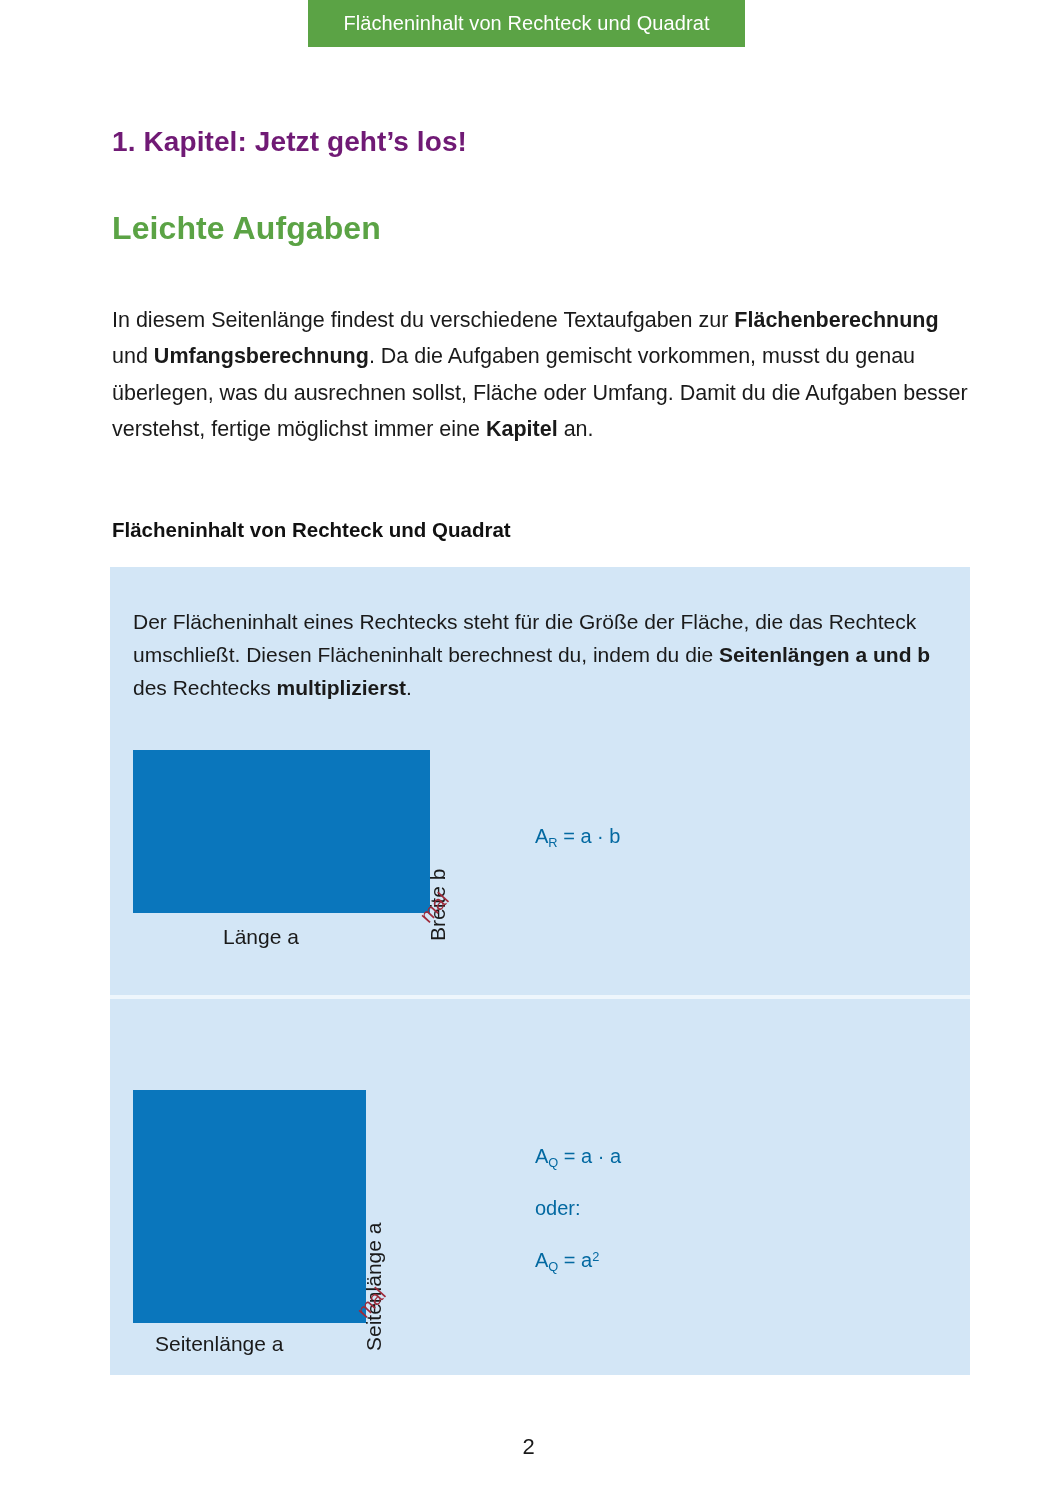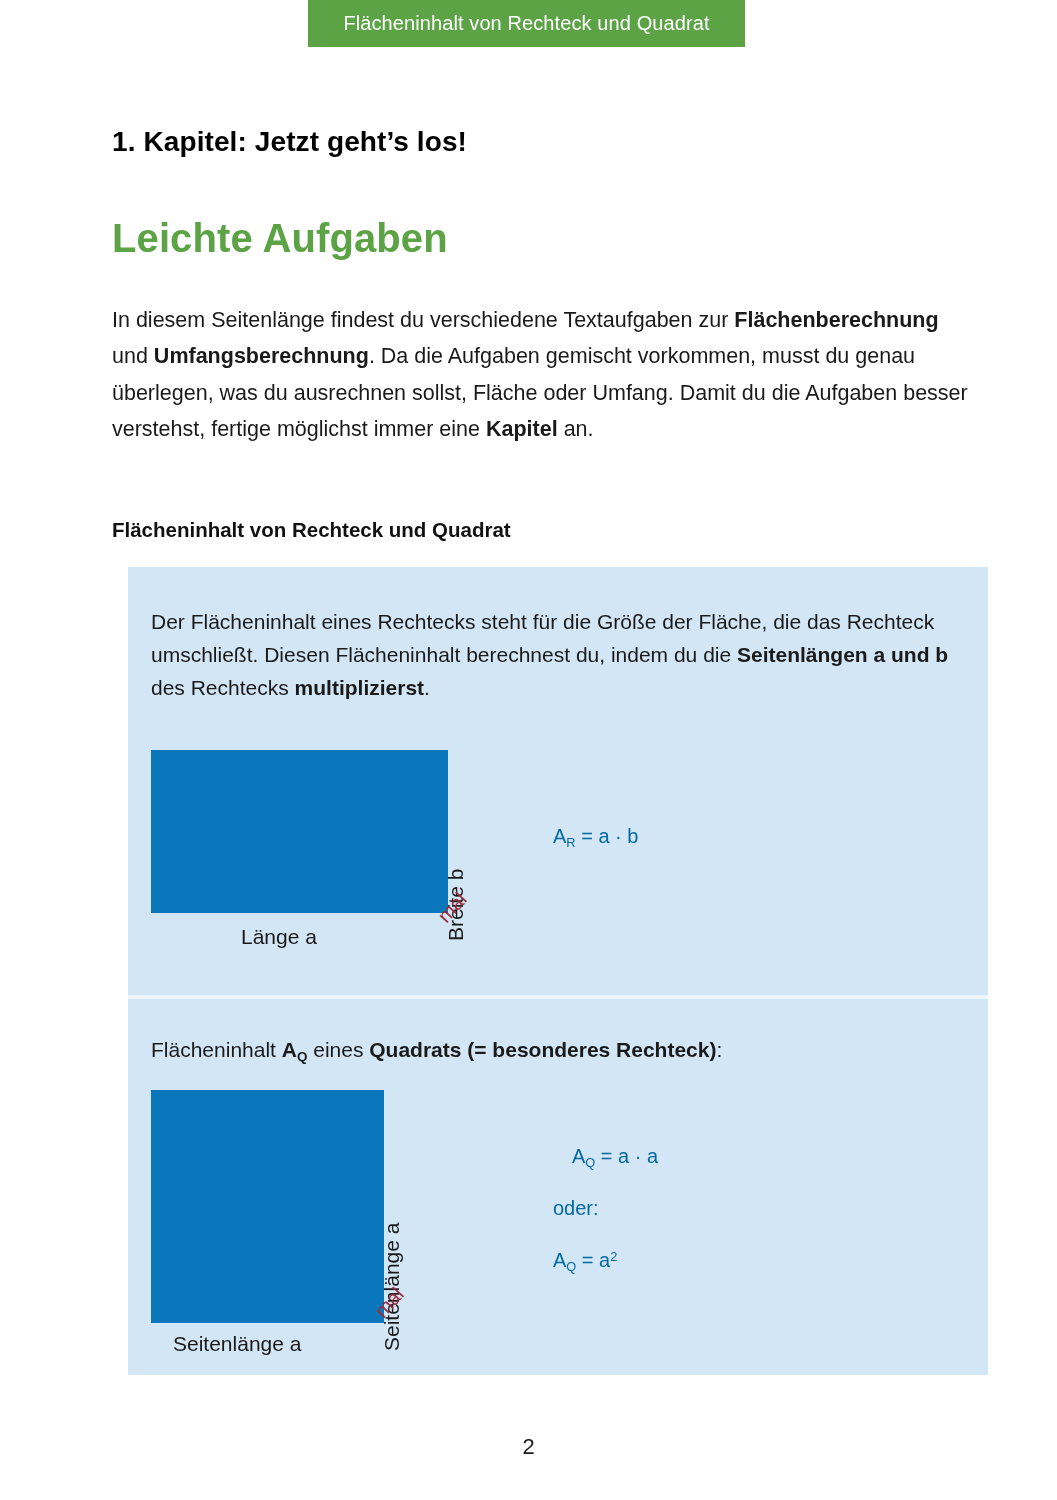--- a/index.html
+++ b/index.html
@@ -40,28 +40,28 @@
     white-space: nowrap;
   }
 
   
   .chapter-title {
     position: absolute;
     left: 112px;
     top: 107px;
     font-size: 28px;
     font-weight: bold;
-    color: #000000;
+    color: #701a75;
     letter-spacing: 0.1px;
   }
   .section-title {
     position: absolute;
     left: 112px;
     top: 183px;
-    font-size: 40px;
+    font-size: 32px;
     font-weight: bold;
     color: #5ba345;
     letter-spacing: 0.1px;
   }
 
   
   .intro {
     position: absolute;
     left: 112px;
     top: 280px;
@@ -83,21 +83,20 @@
   }
 
   
   .info-box {
     position: absolute;
     left: 110px;
     top: 567px;
     width: 860px;
     height: 808px;
     background: #d3e6f6;
-    margin-left: 18px;
   }
   .info-divider {
     position: absolute;
     left: 0;
     top: 428px;
     width: 100%;
     height: 4px;
     background: #eef6fc;
   }
 
@@ -171,21 +170,21 @@
   .mal-rect   { left: 305px; top: 345px; }
   .mal-square { left: 242px; top: 740px; }
 
   .formula {
     position: absolute;
     font-size: 20px;
     color: #0369a1;
     white-space: nowrap;
   }
   .formula-rect   { left: 425px; top: 258px; }
-  .formula-sq-1   { left: 444px; top: 578px; }
+  .formula-sq-1   { left: 425px; top: 578px; }
   .formula-sq-or  { left: 425px; top: 630px; }
   .formula-sq-2   { left: 425px; top: 682px; }
 
   
   .page-number {
     position: absolute;
     left: 0;
     right: 0;
     top: 1434px;
     text-align: center;
@@ -225,23 +224,20 @@
     <div class="lbl lbl-laenge">Länge a</div>
 
     <div class="lbl lbl-vert lbl-breite">Breite b</div>
 
     <div class="lbl-mal mal-rect">mal</div>
 
     <div class="formula formula-rect">
       <span>A</span><sub>R</sub><span> = a · b</span>
     </div>
 
-    <div class="formula-head fh-square">
-      <span>Flächeninhalt </span><b><span>A</span><sub>Q</sub></b><span> eines </span><b>Quadrats (= besonderes Rechteck)</b><span>:</span>
-    </div>
 
     <div class="shape shape-square"></div>
 
     <div class="lbl lbl-seite-u">Seitenlänge a</div>
 
     <div class="lbl lbl-vert lbl-seite-v">Seitenlänge a</div>
 
     <div class="lbl-mal mal-square">mal</div>
 
     <div class="formula formula-sq-1">

